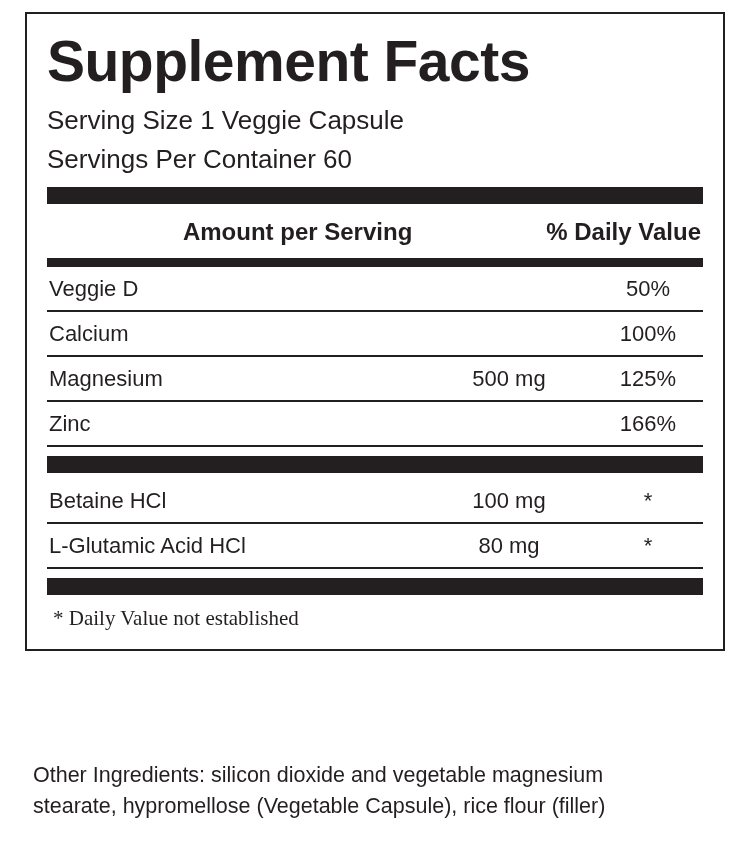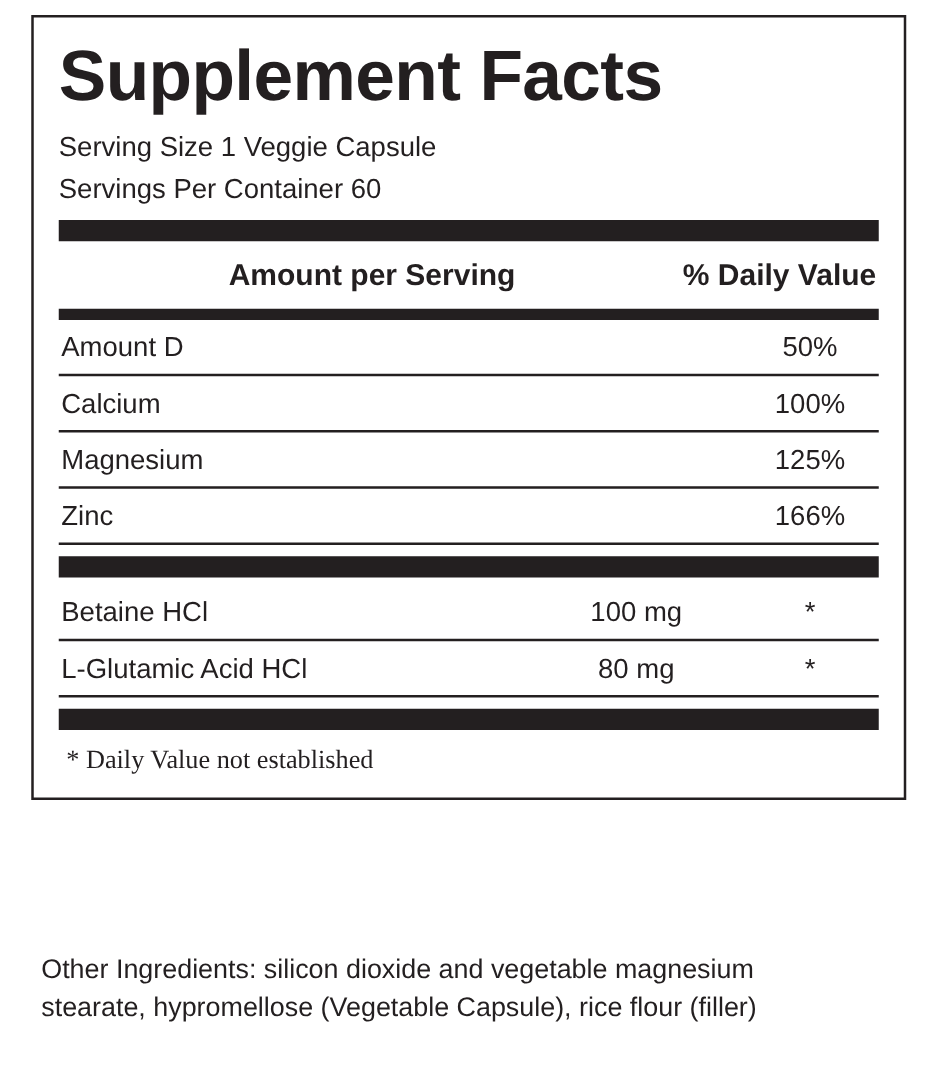--- a/index.html
+++ b/index.html
@@ -31,21 +31,21 @@
   }
   .title {
     font-size: 57px;
     font-weight: bold;
     letter-spacing: -0.5px;
     line-height: 1.05;
     margin: 4px 0 10px 0;
     white-space: nowrap;
   }
   .serving-line {
-    font-size: 22px;
+    font-size: 26px;
     line-height: 1.45;
     margin: 0 0 1px 0;
   }
   .bar-thick {
     height: 17px;
     background: #231f20;
     margin: 9px 0 0 0;
   }
   .bar-med {
     height: 9px;
@@ -113,29 +113,30 @@
     <div class="bar-thick"></div>
 
     <div class="header-row">
       <div class="hl">Amount per Serving</div>
       <div class="hr">% Daily Value</div>
     </div>
 
     <div class="bar-med"></div>
 
     <div class="row">
-      <div class="name">Amount D</div>
+      <div class="name">Veggie D</div>
       <div class="dv">50%</div>
     </div>
     <div class="row">
       <div class="name">Calcium</div>
       <div class="dv">100%</div>
     </div>
     <div class="row">
       <div class="name">Magnesium</div>
+      <div class="amount">500 mg</div>
       <div class="dv">125%</div>
     </div>
     <div class="row">
       <div class="name">Zinc</div>
       <div class="dv">166%</div>
     </div>
 
     <div class="bar-thick"></div>
 
     <div class="section-gap"></div>

